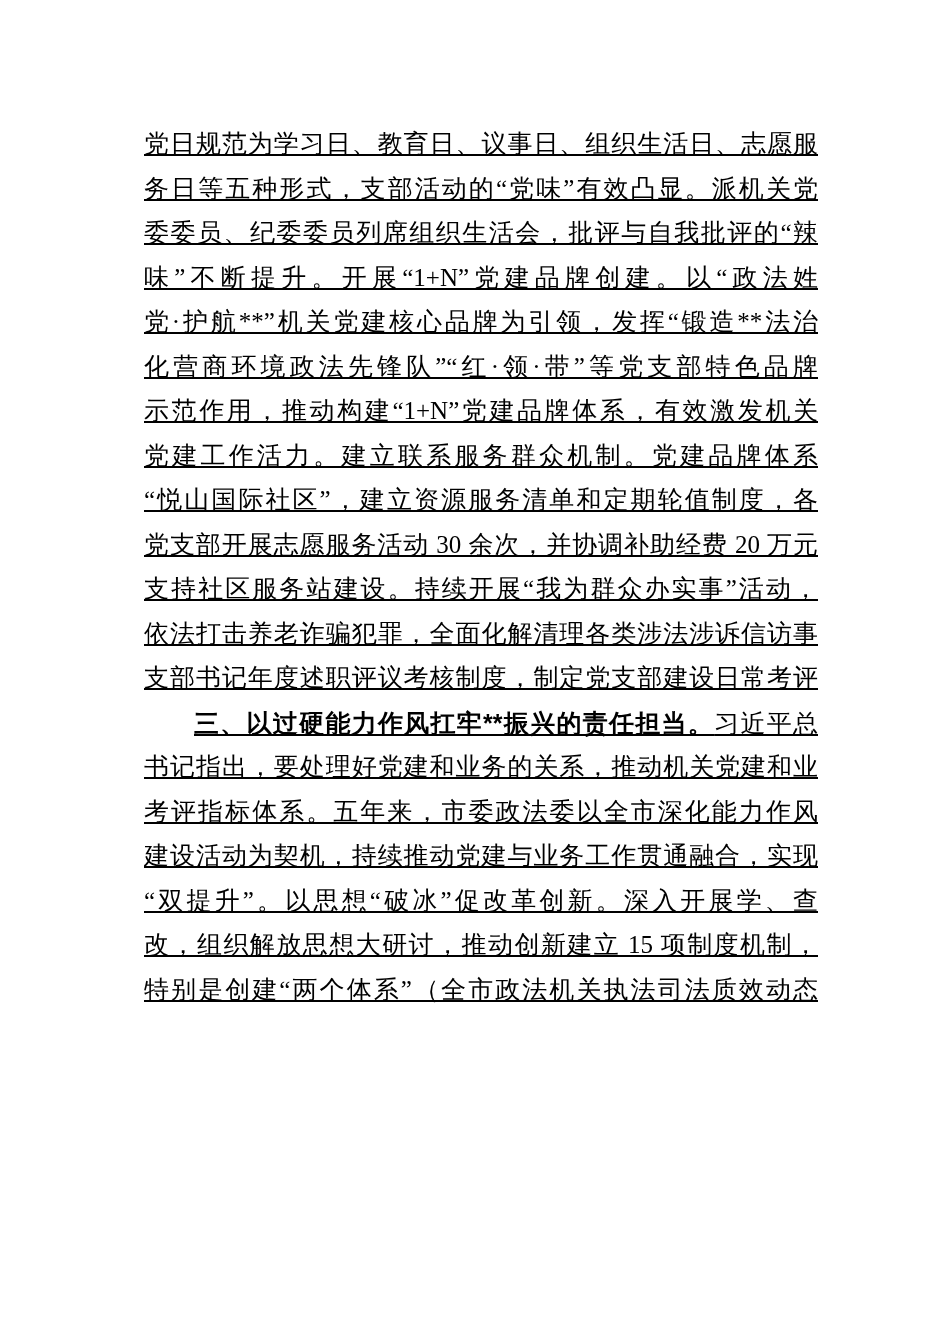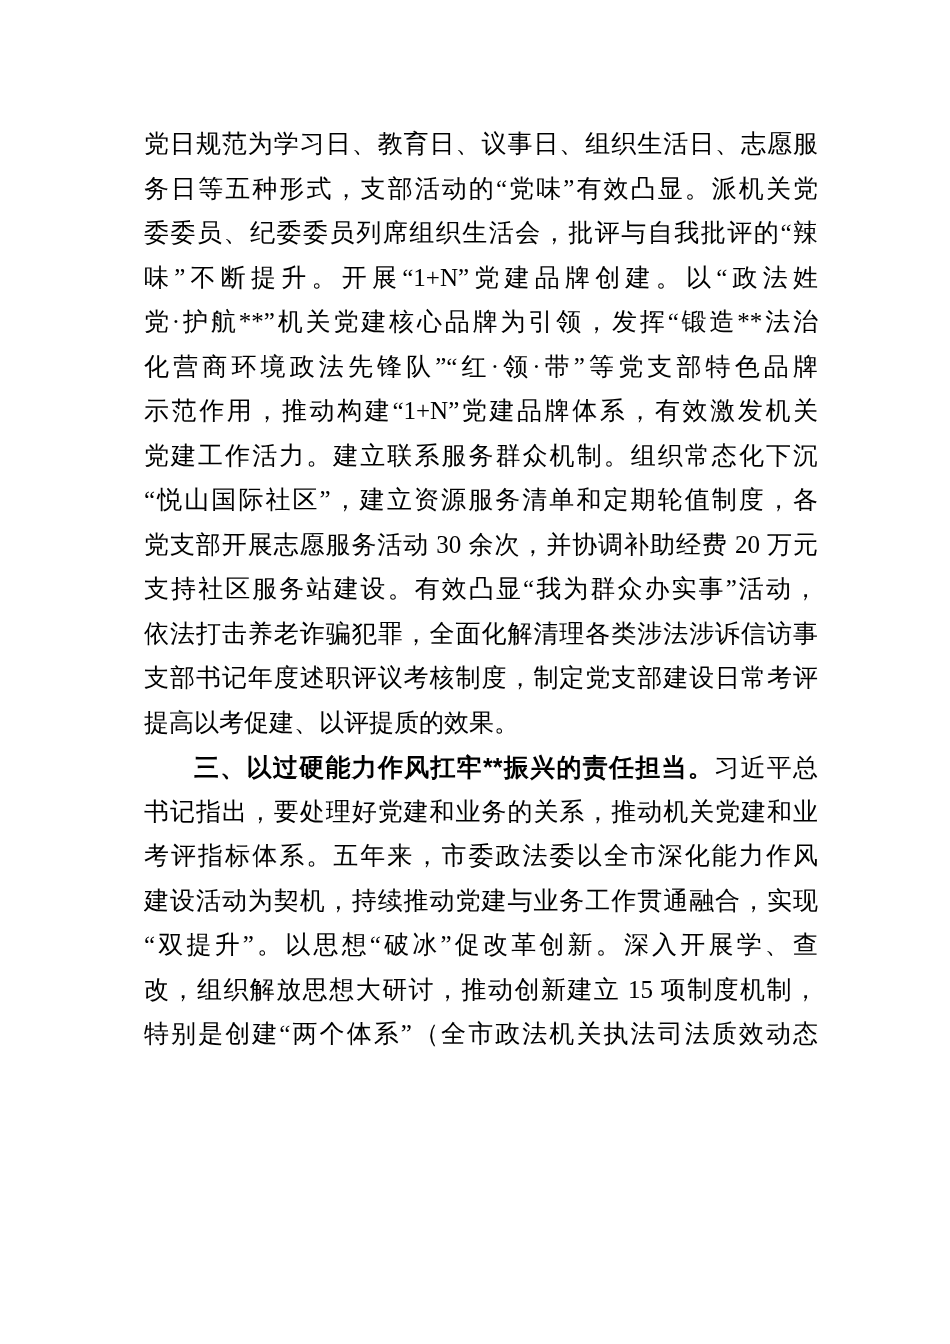--- a/index.html
+++ b/index.html
@@ -29,20 +29,21 @@
   .line {
     height: 44.5px;
     line-height: 44.5px;
     font-size: 25px;
     color: #000000;
     font-family: "Liberation Serif", "DejaVu Serif", serif;
     text-align: justify;
     text-align-last: justify;
     white-space: normal;
     overflow: hidden;
+    text-decoration: underline;
   }
   .line.no-just {
     text-align: left;
     text-align-last: left;
   }
   .line.indent {
     text-indent: 50px;
   }
   .bold-lead {
     font-family: "Liberation Sans", "DejaVu Sans", sans-serif;
@@ -54,27 +55,26 @@
 
 <div class="page">
   <div class="doc-body">
       <div class="line">党日规范为学习日、教育日、议事日、组织生活日、志愿服</div>
       <div class="line">务日等五种形式，支部活动的“党味”有效凸显。派机关党</div>
       <div class="line">委委员、纪委委员列席组织生活会，批评与自我批评的“辣</div>
       <div class="line">味”不断提升。开展“1+N”党建品牌创建。以“政法姓</div>
       <div class="line">党·护航**”机关党建核心品牌为引领，发挥“锻造**法治</div>
       <div class="line">化营商环境政法先锋队”“红·领·带”等党支部特色品牌</div>
       <div class="line">示范作用，推动构建“1+N”党建品牌体系，有效激发机关</div>
-      <div class="line">党建工作活力。建立联系服务群众机制。组织常态化下沉</div>
+      <div class="line">党建工作活力。建立联系服务群众机制。党建品牌体系</div>
       <div class="line">“悦山国际社区”，建立资源服务清单和定期轮值制度，各</div>
       <div class="line">党支部开展志愿服务活动 30 余次，并协调补助经费 20 万元</div>
-      <div class="line">支持社区服务站建设。有效凸显“我为群众办实事”活动，</div>
+      <div class="line">支持社区服务站建设。持续开展“我为群众办实事”活动，</div>
       <div class="line">依法打击养老诈骗犯罪，全面化解清理各类涉法涉诉信访事</div>
       <div class="line">支部书记年度述职评议考核制度，制定党支部建设日常考评</div>
-      <div class="line no-just">提高以考促建、以评提质的效果。</div>
       <div class="line indent"><span class="bold-lead">三、以过硬能力作风扛牢**振兴的责任担当。</span><span>习近平总</span></div>
       <div class="line">书记指出，要处理好党建和业务的关系，推动机关党建和业</div>
       <div class="line">考评指标体系。五年来，市委政法委以全市深化能力作风</div>
       <div class="line">建设活动为契机，持续推动党建与业务工作贯通融合，实现</div>
       <div class="line">“双提升”。以思想“破冰”促改革创新。深入开展学、查</div>
       <div class="line">改，组织解放思想大研讨，推动创新建立 15 项制度机制，</div>
       <div class="line">特别是创建“两个体系”（全市政法机关执法司法质效动态</div>
     </div>
 </div>
 

